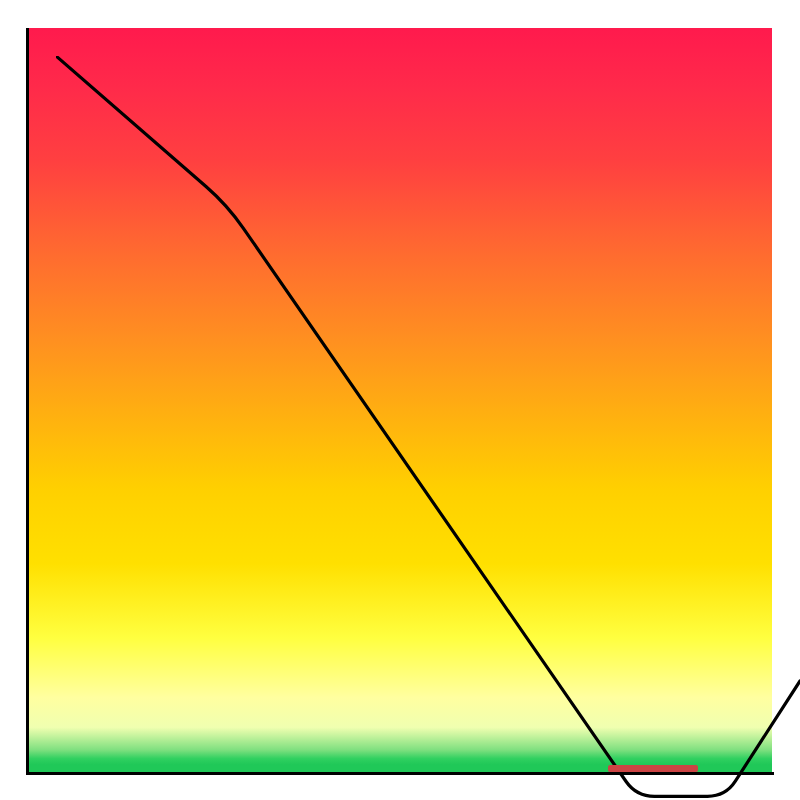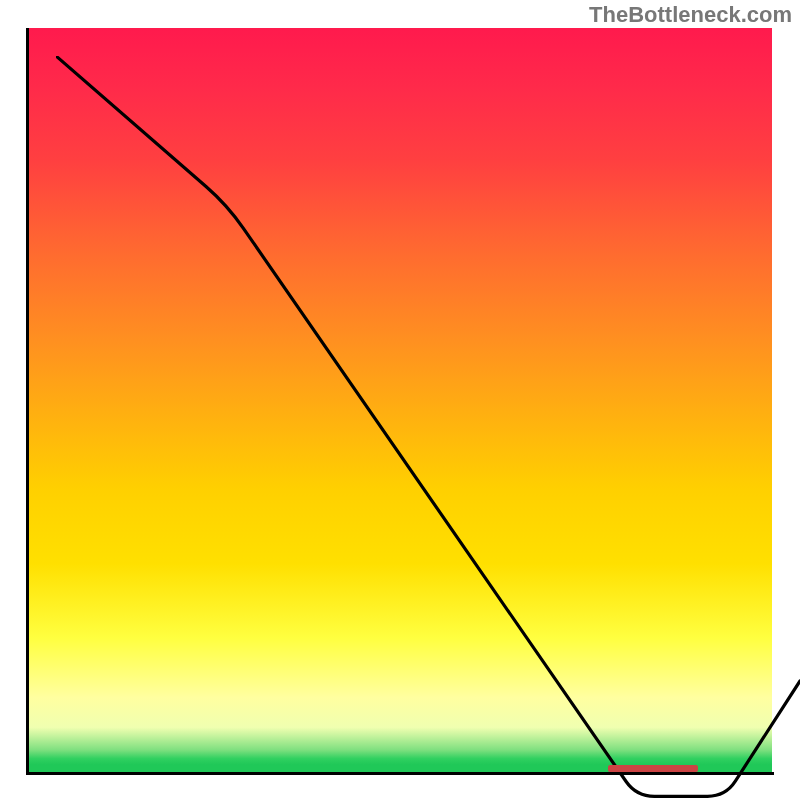--- a/index.html
+++ b/index.html
@@ -60,21 +60,20 @@
     position: absolute;
     height: 7px;
     background: #cc4444;
     border-radius: 2px;
   }
 </style>
 </head>
 <body>
 
 <div class="container">
-  <div class="watermark">TheBottleneck.com</div>
 
   <div class="plot-area">
     <div class="gradient-bg"></div>
     <svg class="curve" viewBox="0 0 744 744" preserveAspectRatio="none">
       <path d="M 0 0 L 149.99104537942188 130.42699598210592 Q 171.12 148.79999999999995 187.0503478446322 171.8265937026956 L 570.0790620998794 725.4771897625528 Q 580.32 740.28 598.32 740.28 L 632.4 740.28 L 651.6 740.28 Q 669.6 740.28 679.3582836567977 725.1546603319636 L 744 624.96" fill="none" stroke="#000000" stroke-width="3.2" stroke-linejoin="round" stroke-linecap="round"></path>
     </svg>
     <div class="marker" style="left: 580.32px; width: 89.28px; top: 737.28px; background: rgb(204, 68, 68);"></div>
   </div>
 
   <div class="axis-line y-axis"></div>

